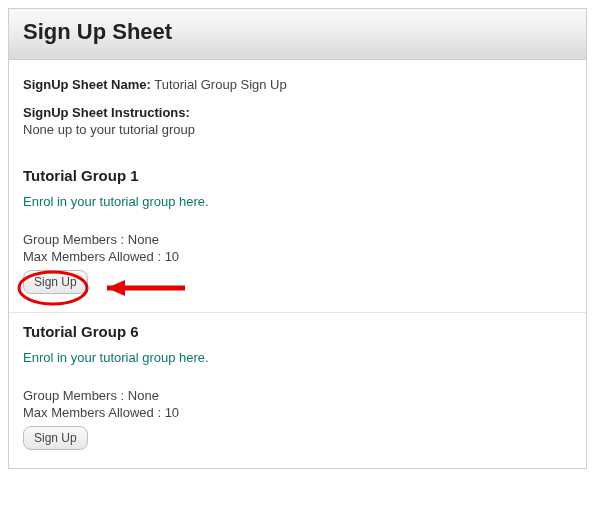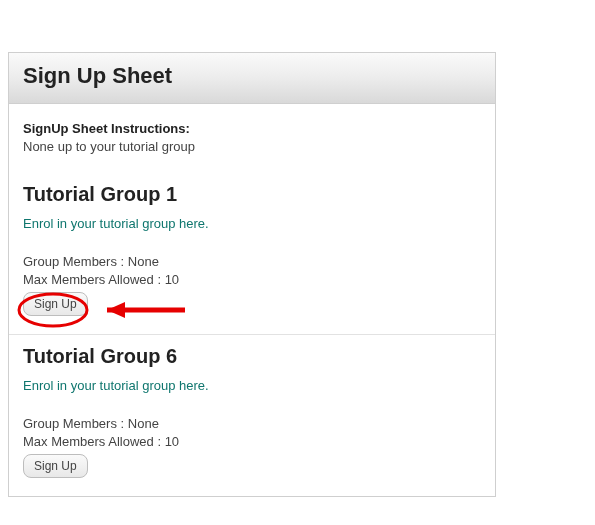--- a/index.html
+++ b/index.html
@@ -5,24 +5,23 @@
   * { box-sizing: border-box; }
   html, body { margin: 0; padding: 0; }
   body {
     font-family: Arial, Helvetica, sans-serif;
     font-size: 13px;
     color: #333;
     background: #fff;
     padding: 8px;
   }
   .panel {
-    width: 488px;
+    width: 579px;
     border: 1px solid #cfcfcf;
     background: #fff;
-    margin-top: 44px;
   }
   .panel-header {
     background: linear-gradient(to bottom, #fafafa 0%, #ececec 50%, #d9d9d9 100%);
     border-bottom: 1px solid #cfcfcf;
     padding: 10px 14px 14px 14px;
   }
   .panel-header h1 {
     margin: 0;
     font-size: 22px;
     font-weight: bold;
@@ -39,21 +38,21 @@
   .meta .row .label { font-weight: bold; color: #222; }
   .meta .row .value { color: #444; }
   .group {
     padding: 6px 14px 18px 14px;
     border-bottom: 1px solid #e2e2e2;
     position: relative;
   }
   .group:last-child { border-bottom: none; }
   .group h2 {
     margin: 4px 0 10px 0;
-    font-size: 20px;
+    font-size: 15px;
     font-weight: bold;
     color: #222;
   }
   .group .desc {
     color: #0f766e;
     margin-bottom: 22px;
   }
   .group .stats div {
     color: #444;
     line-height: 1.35;
@@ -84,20 +83,24 @@
 <body>
 
 <div class="panel">
   <div class="panel-header">
     <h1>Sign Up Sheet</h1>
   </div>
 
   <div class="content">
 
     <div class="meta">
+      <div class="row">
+        <span class="label">SignUp Sheet Name:</span>
+        <span class="value">Tutorial Group Sign Up</span>
+      </div>
       <div class="row">
         <div class="label">SignUp Sheet Instructions:</div>
         <div class="value">None up to your tutorial group</div>
       </div>
     </div>
 
     <div class="group">
       <h2>Tutorial Group 1</h2>
       <div class="desc">Enrol in your tutorial group here.</div>
       <div class="stats">

